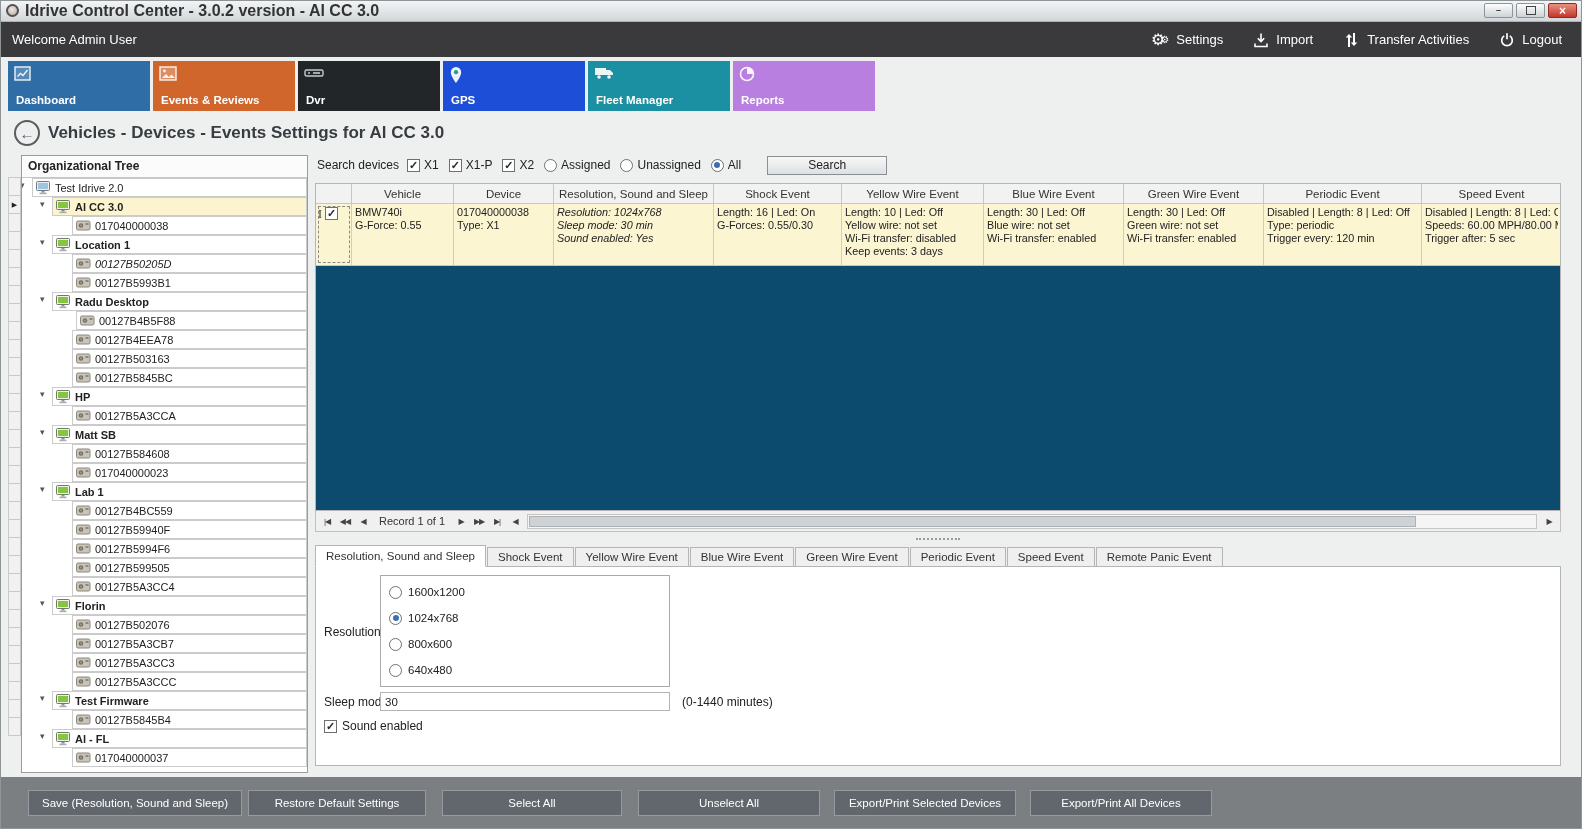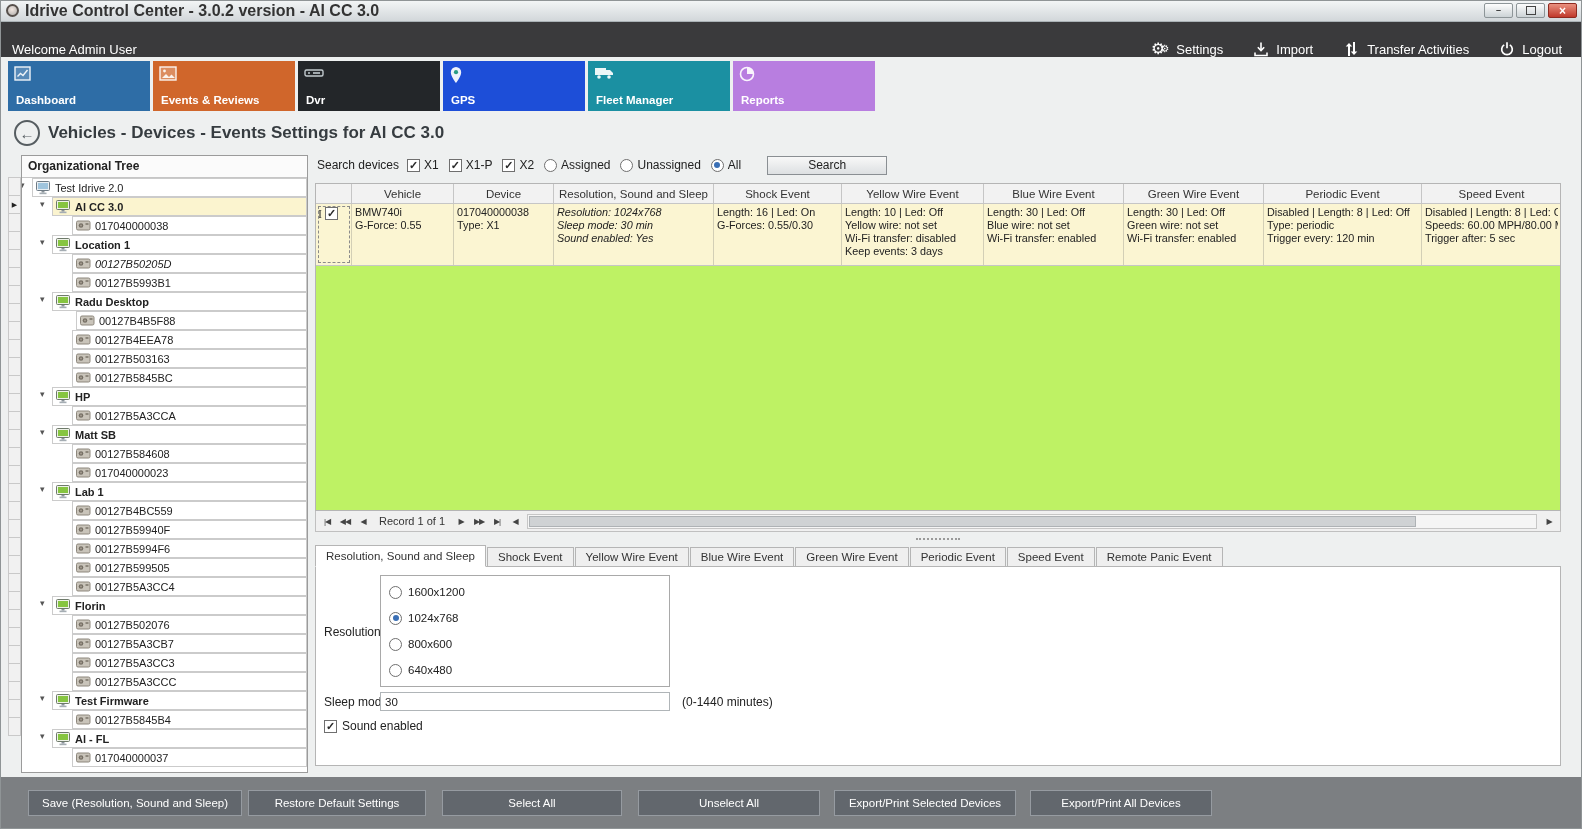--- a/index.html
+++ b/index.html
@@ -12,21 +12,21 @@
 .app-icon{width:13px;height:13px;border-radius:50%;border:2px solid #57504c;background:radial-gradient(circle at 45% 40%,#f2e6e0,#c2beba 70%);margin:0 6px;}
 .title-text{font-size:16px;font-weight:bold;color:#333;}
 .win-controls{margin-left:auto;display:flex;gap:3px;padding-right:5px;}
 .win-btn{width:29px;height:15px;border:1px solid #8d9598;border-radius:2px;background:linear-gradient(#fdfdfd,#ccd3d6);display:flex;align-items:center;justify-content:center;font-size:9px;color:#333;line-height:1;}
 .win-btn.min::before{content:"–";font-weight:bold;}
 .win-btn.max::before{content:"";width:8px;height:7px;border:1px solid #444;}
 .win-btn.close{background:linear-gradient(#e9907f,#c0392b);border-color:#8e2a20;color:#fff;}
 .win-btn.close::before{content:"×";font-size:12px;font-weight:bold;}
 
 
-.menubar{position:absolute;top:22px;left:0;width:100%;height:35px;background:#3a3a3c;display:flex;align-items:flex-end;color:#fff;}
+.menubar{position:absolute;top:22px;left:0;width:100%;height:35px;background:#3a3a3c;display:flex;align-items:center;color:#fff;}
 .welcome{margin-left:12px;font-size:13px;}
 #menu-actions{margin-left:auto;display:flex;align-items:center;gap:30px;margin-right:20px;}
 .menu-action{display:flex;align-items:center;gap:7px;font-size:13px;}
 .menu-icon{display:flex;align-items:center;}
 .menu-icon svg{display:block;}
 .gear-big{font-size:16px;line-height:1;}
 .gear-small{font-size:10px;line-height:1;margin-left:-5px;vertical-align:5px;}
 
 
 #modules{position:absolute;top:61px;left:8px;display:flex;gap:3px;}
@@ -63,21 +63,21 @@
 .search-label{margin-right:8px;}
 #search-boxes,#search-radios{display:flex;align-items:center;gap:10px;margin-right:10px;}
 .check-item,.radio-item{display:flex;align-items:center;gap:4px;}
 .cb{width:13px;height:13px;border:1px solid #6f6f6f;background:#fff;display:inline-flex;align-items:center;justify-content:center;font-size:11px;font-weight:bold;color:#2b2b2b;line-height:1;flex:0 0 auto;}
 .cb.checked::after{content:"✓";}
 .rb{width:13px;height:13px;border:1px solid #6f6f6f;border-radius:50%;background:#fff;display:inline-flex;align-items:center;justify-content:center;flex:0 0 auto;}
 .rb.checked::after{content:"";width:6px;height:6px;border-radius:50%;background:#3a6fb5;}
 .search-btn{margin-left:16px;width:120px;height:19px;border:1px solid #8a8f93;background:linear-gradient(#f8f8f8,#dde0e2);font-size:12px;display:flex;align-items:center;justify-content:center;}
 
 
-.grid{position:absolute;top:28px;left:0;width:1246px;height:328px;border:1px solid #b5b5b5;background:#bef264;overflow:hidden;}
+.grid{position:absolute;top:28px;left:0;width:1246px;height:328px;border:1px solid #b5b5b5;background:#0c4a6e;overflow:hidden;}
 #grid-header{display:flex;height:20px;background:#f2f2f2;border-bottom:1px solid #c6c6c6;}
 .g-h{border-right:1px solid #c6c6c6;font-size:11.5px;display:flex;align-items:center;justify-content:center;color:#333;overflow:hidden;white-space:nowrap;flex:0 0 auto;}
 #grid-row{display:flex;height:62px;background:#fbf5d2;border-bottom:1px solid #c6c6c6;}
 .g-ind{width:36px;flex:0 0 auto;border-right:1px solid #d3cfb6;display:flex;align-items:flex-start;gap:3px;padding:3px 2px;outline:1px dashed #8a8a8a;outline-offset:-3px;}
 .ind-i{font-family:"Liberation Serif",serif;font-size:12px;color:#333;}
 .g-cell{border-right:1px solid #d3cfb6;padding:2px 3px;font-size:10.8px;line-height:13px;overflow:hidden;flex:0 0 auto;}
 .g-line{white-space:nowrap;overflow:hidden;}
 
 
 .record-bar{position:absolute;top:356px;left:0;width:1246px;height:21px;background:#f0f0f0;border:1px solid #c0c0c0;border-top:none;display:flex;align-items:center;font-size:11px;gap:2px;padding:0 3px;}

